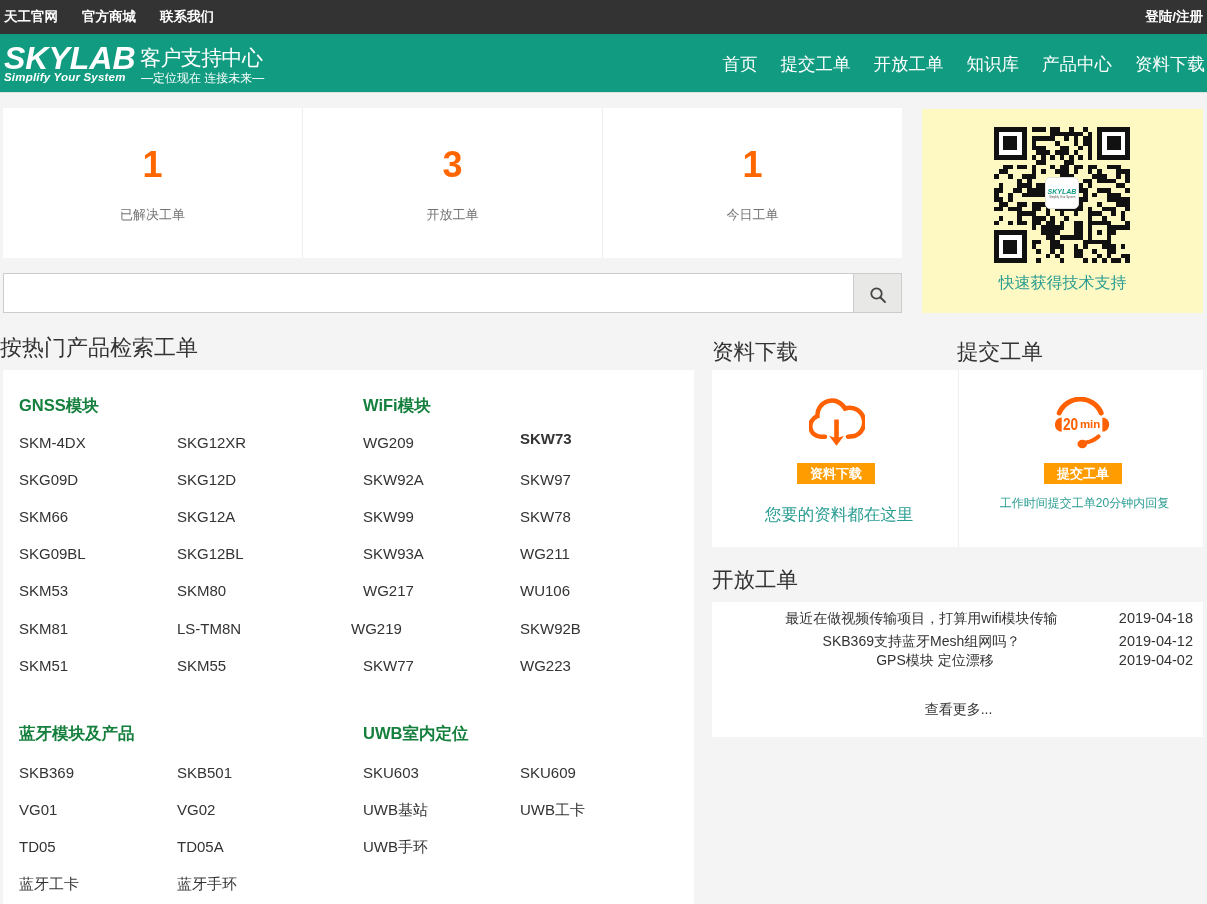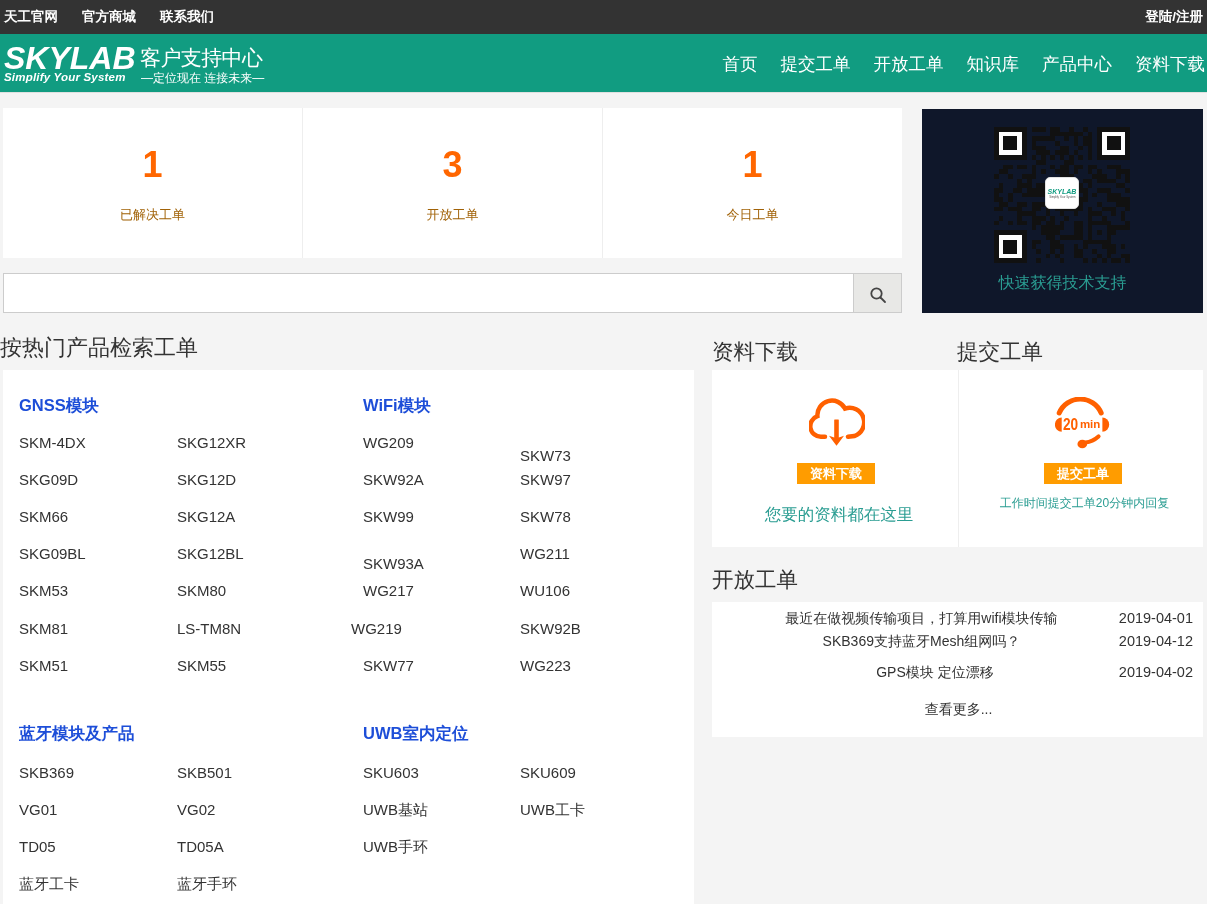--- a/index.html
+++ b/index.html
@@ -16,32 +16,32 @@
 .logo .slog { font-size:11.5px; font-weight:bold; font-style:italic; letter-spacing:0.2px; margin-top:-2px; }
 .htitle { position:absolute; left:141px; top:0; color:#fff; }
 .htitle .t1 { position:absolute; left:-1px; top:13px; font-size:21px; line-height:22px; letter-spacing:-0.6px; white-space:nowrap; }
 .htitle .t2 { position:absolute; left:0; top:38px; font-size:12px; line-height:12px; white-space:nowrap; }
 .nav { position:absolute; right:2px; top:0; height:59px; line-height:60px; font-size:17.5px; color:#fff; }
 .nav span { margin-left:23px; }
 .statcard { position:absolute; left:3px; top:108px; width:899px; height:150px; background:#fff; display:flex; }
 .statcard .col { flex:1; text-align:center; border-right:1px solid #eee; padding-top:40px; }
 .statcard .col:last-child { border-right:none; }
 .statcard .num { color:#f60; font-size:36px; font-weight:bold; line-height:34px; }
-.statcard .lab { color:#a16207; font-size:13px; margin-top:24px; }
+.statcard .lab { color:#737373; font-size:13px; margin-top:24px; }
 .searchbar { position:absolute; left:3px; top:273px; width:899px; height:40px; background:#fff; border:1px solid #ccc; }
 .searchbtn { position:absolute; right:0; top:0; width:48px; height:38px; background:#e8e8e6; border-left:1px solid #ccc; text-align:center; }
-.qrcard { position:absolute; left:922px; top:109px; width:281px; height:204px; background:#0f172a; }
+.qrcard { position:absolute; left:922px; top:109px; width:281px; height:204px; background:#fef9c3; }
 .qrbox { position:absolute; left:72px; top:18px; width:136px; height:136px; }
 .qrlogo { position:absolute; left:51px; top:50px; width:34px; height:32px; background:#fff; border:1px solid #e2e2e2; border-radius:5px; text-align:center; }
 .qrlogo .a { color:#119c81; font-weight:bold; font-style:italic; font-size:7px; margin-top:10px; line-height:7px;}
 .qrlogo .b { color:#555; font-size:3.5px; line-height:4px; transform:scale(0.8); white-space:nowrap; }
 .qrtext { position:absolute; left:0; top:164px; width:281px; text-align:center; color:#2a9d92; font-size:16px; }
 .sectitle { position:absolute; font-size:22px; color:#333; white-space:nowrap; }
 .prodcard { position:absolute; left:3px; top:370px; width:691px; height:534px; background:#fff; }
-.pcat { position:absolute; font-size:16.5px; font-weight:bold; color:#1d4ed8; }
+.pcat { position:absolute; font-size:16.5px; font-weight:bold; color:#15803d; }
 .pitem { position:absolute; font-size:15px; color:#333; }
 .dlcard { position:absolute; left:712px; top:370px; width:491px; height:177px; background:#fff; }
 .dlcard .half { position:absolute; top:0; width:245px; height:177px; text-align:center; }
 .dlcard .half.r { left:246px; border-left:1px solid #eee; }
 .obtn { position:absolute; top:93px; background:#ff9c00; color:#fff; font-size:13px; font-weight:bold; width:78px; height:21px; line-height:21px; text-align:center; }
 .dlteal { position:absolute; width:100%; text-align:center; color:#2a9d92; font-size:16.5px; top:125px; white-space:nowrap; }
 .opencard { position:absolute; left:712px; top:602px; width:491px; height:135px; background:#fff; }
 .orow { position:absolute; left:12px; right:10px; height:28px; line-height:28px; font-size:14px; color:#333;text-align:center; }
 .orow .dt { float:right; font-size:14.5px; color:#333; }
 </style>
@@ -280,32 +280,32 @@
 </div>
 
 <div class="sectitle" style="left:0px; top:333px;">按热门产品检索工单</div>
 
 <div class="prodcard">
   <div class="pcat" style="left:16px; top:25px;">GNSS模块</div>
   <div class="pcat" style="left:360px; top:25px;">WiFi模块</div>
   <div class="pitem" style="left:16px; top:64px;">SKM-4DX</div>
   <div class="pitem" style="left:174px; top:64px;">SKG12XR</div>
   <div class="pitem" style="left:360px; top:64px;">WG209</div>
-  <div class="pitem" style="left:517px; top:77px;">SKW73</div>
+  <div class="pitem" style="left:517px; top:60px;font-weight:bold;">SKW73</div>
   <div class="pitem" style="left:16px; top:101px;">SKG09D</div>
   <div class="pitem" style="left:174px; top:101px;">SKG12D</div>
   <div class="pitem" style="left:360px; top:101px;">SKW92A</div>
   <div class="pitem" style="left:517px; top:101px;">SKW97</div>
   <div class="pitem" style="left:16px; top:138px;">SKM66</div>
   <div class="pitem" style="left:174px; top:138px;">SKG12A</div>
   <div class="pitem" style="left:360px; top:138px;">SKW99</div>
   <div class="pitem" style="left:517px; top:138px;">SKW78</div>
   <div class="pitem" style="left:16px; top:175px;">SKG09BL</div>
   <div class="pitem" style="left:174px; top:175px;">SKG12BL</div>
-  <div class="pitem" style="left:360px; top:185px;">SKW93A</div>
+  <div class="pitem" style="left:360px; top:175px;">SKW93A</div>
   <div class="pitem" style="left:517px; top:175px;">WG211</div>
   <div class="pitem" style="left:16px; top:212px;">SKM53</div>
   <div class="pitem" style="left:174px; top:212px;">SKM80</div>
   <div class="pitem" style="left:360px; top:212px;">WG217</div>
   <div class="pitem" style="left:517px; top:212px;">WU106</div>
   <div class="pitem" style="left:16px; top:250px;">SKM81</div>
   <div class="pitem" style="left:174px; top:250px;">LS-TM8N</div>
   <div class="pitem" style="left:348px; top:250px;">WG219</div>
   <div class="pitem" style="left:517px; top:250px;">SKW92B</div>
   <div class="pitem" style="left:16px; top:287px;">SKM51</div>
@@ -356,17 +356,17 @@
       <ellipse cx="27.3" cy="47" rx="4.85" ry="4.3" fill="#ff6000"></ellipse>
       <path d="M30.5,45.5 Q37.5,44.8 43.5,39.5" fill="none" stroke="#ff6000" stroke-width="4.2" stroke-linecap="round"></path>
     </svg>
     <span class="obtn" style="left:85px;">提交工单</span>
     <div class="dlteal" style="padding-left:7px; font-size:12px;">工作时间提交工单20分钟内回复</div>
   </div>
 </div>
 
 <div class="sectitle" style="left:712px; top:565px; font-size:21.5px;">开放工单</div>
 <div class="opencard">
-  <div class="orow" style="top:2px;">最近在做视频传输项目，打算用wifi模块传输<span class="dt">2019-04-01</span></div>
+  <div class="orow" style="top:2px;">最近在做视频传输项目，打算用wifi模块传输<span class="dt">2019-04-18</span></div>
   <div class="orow" style="top:25px;">SKB369支持蓝牙Mesh组网吗？<span class="dt">2019-04-12</span></div>
-  <div class="orow" style="top:56px;margin-left:27px;">GPS模块 定位漂移<span class="dt">2019-04-02</span></div>
+  <div class="orow" style="top:44px;margin-left:27px;">GPS模块 定位漂移<span class="dt">2019-04-02</span></div>
   <div class="orow" style="top:93px;">查看更多...</div>
 </div>
 
 </body></html>

